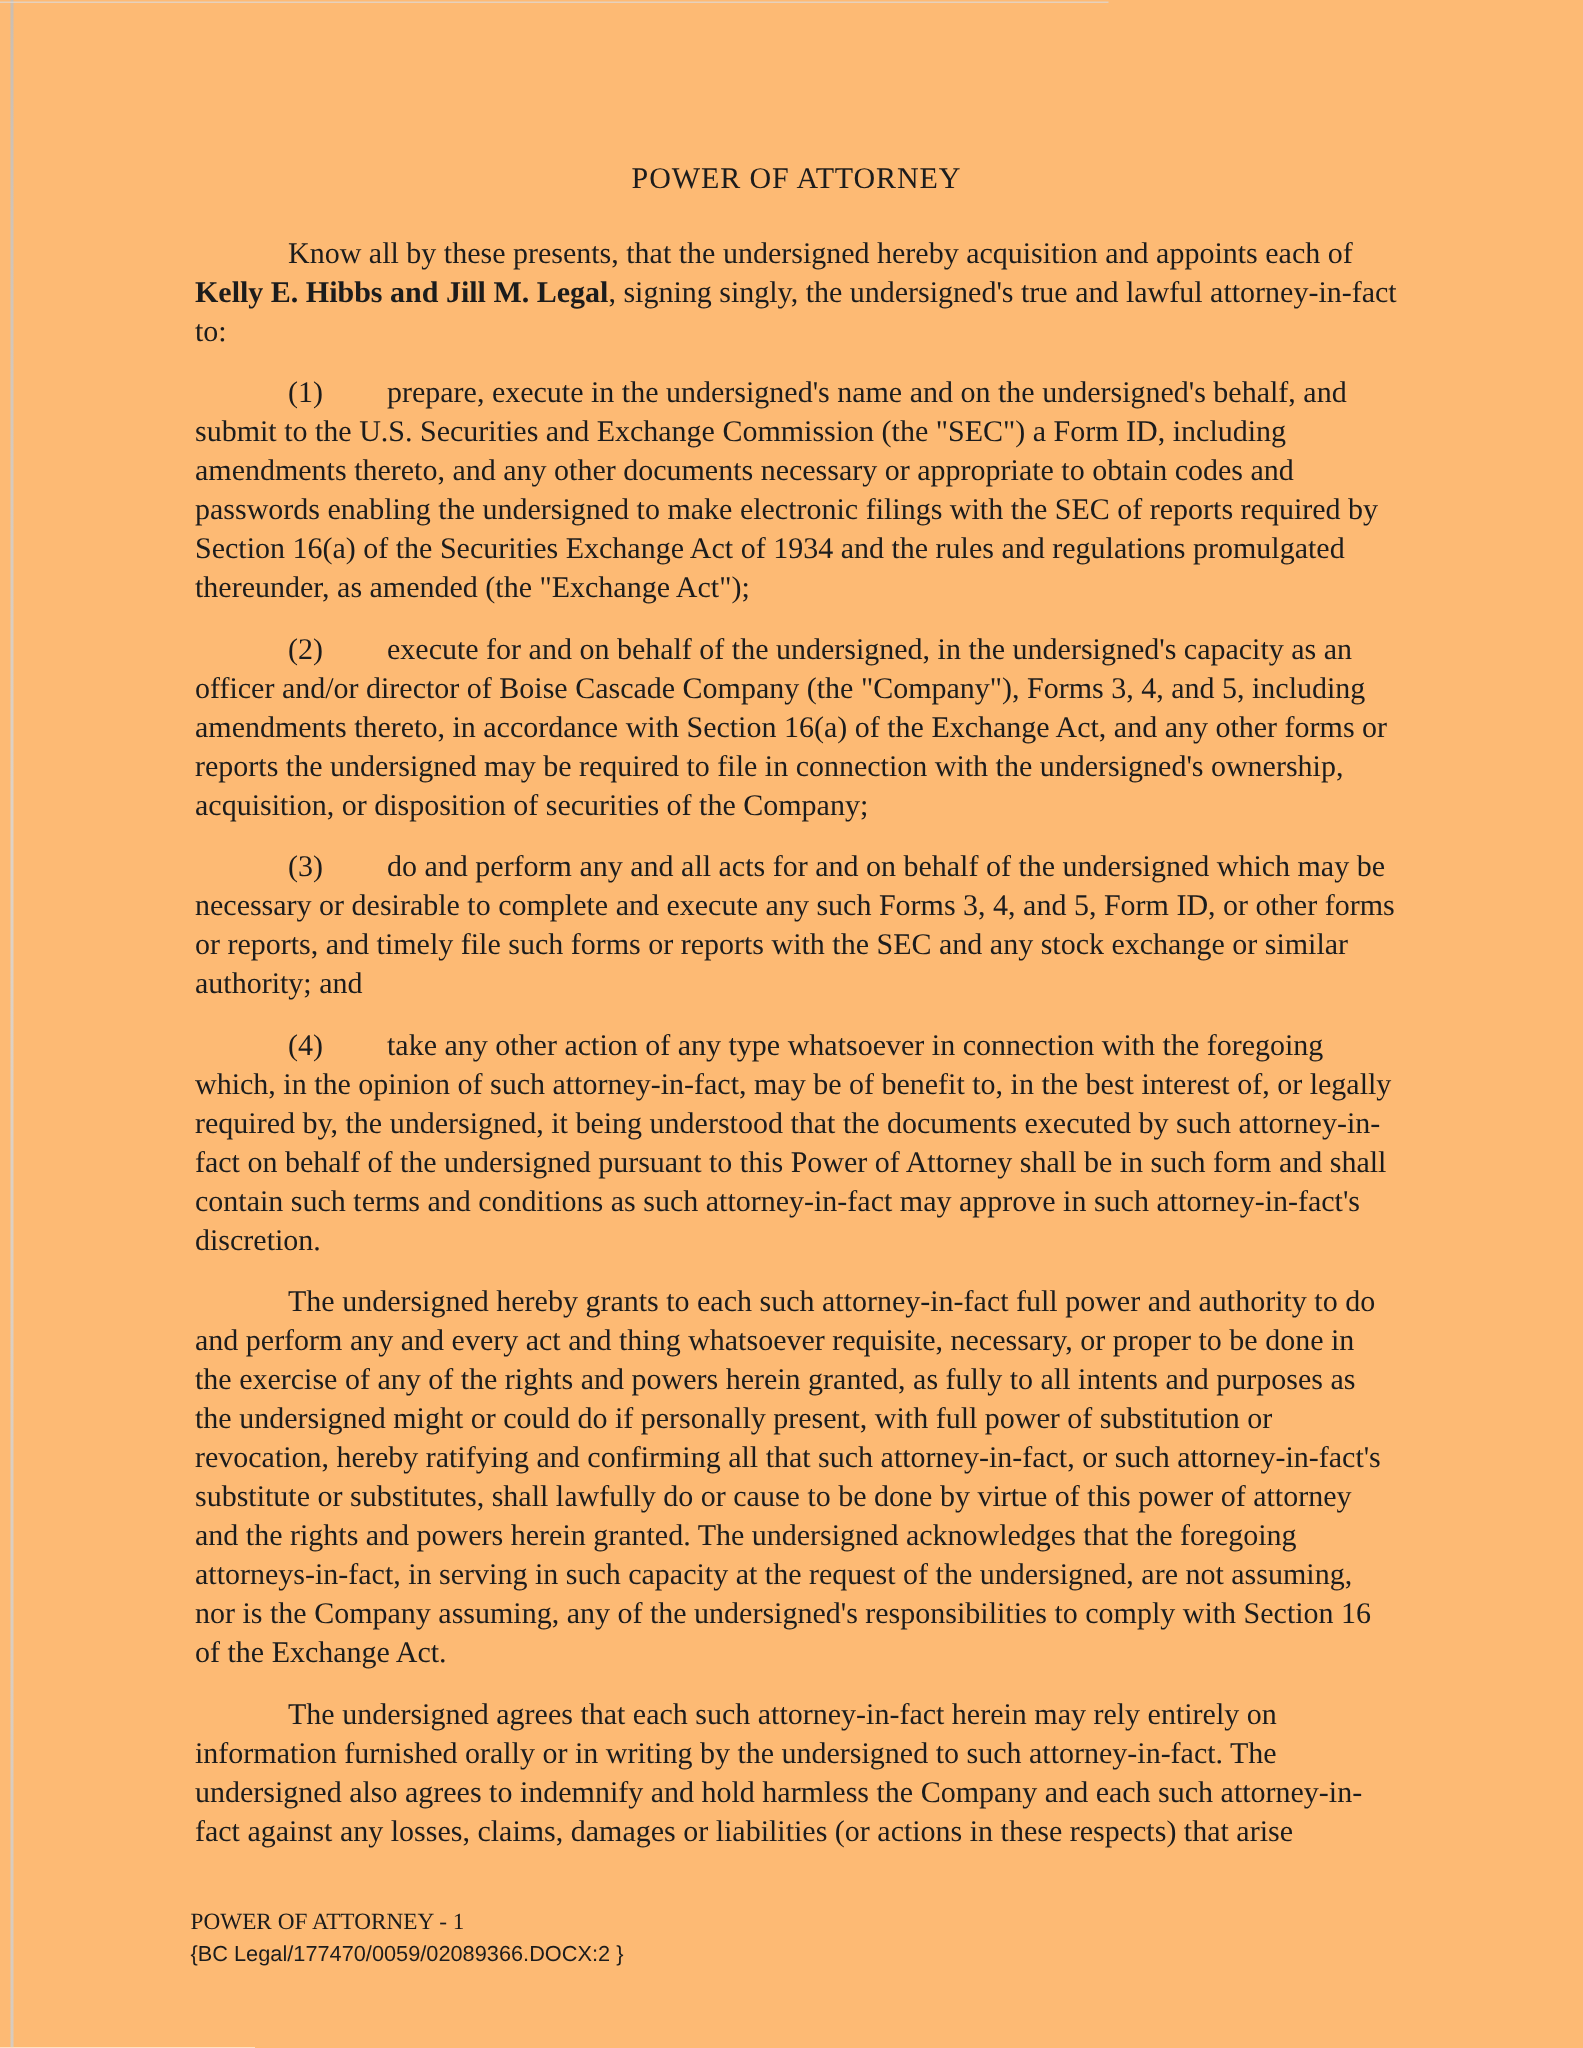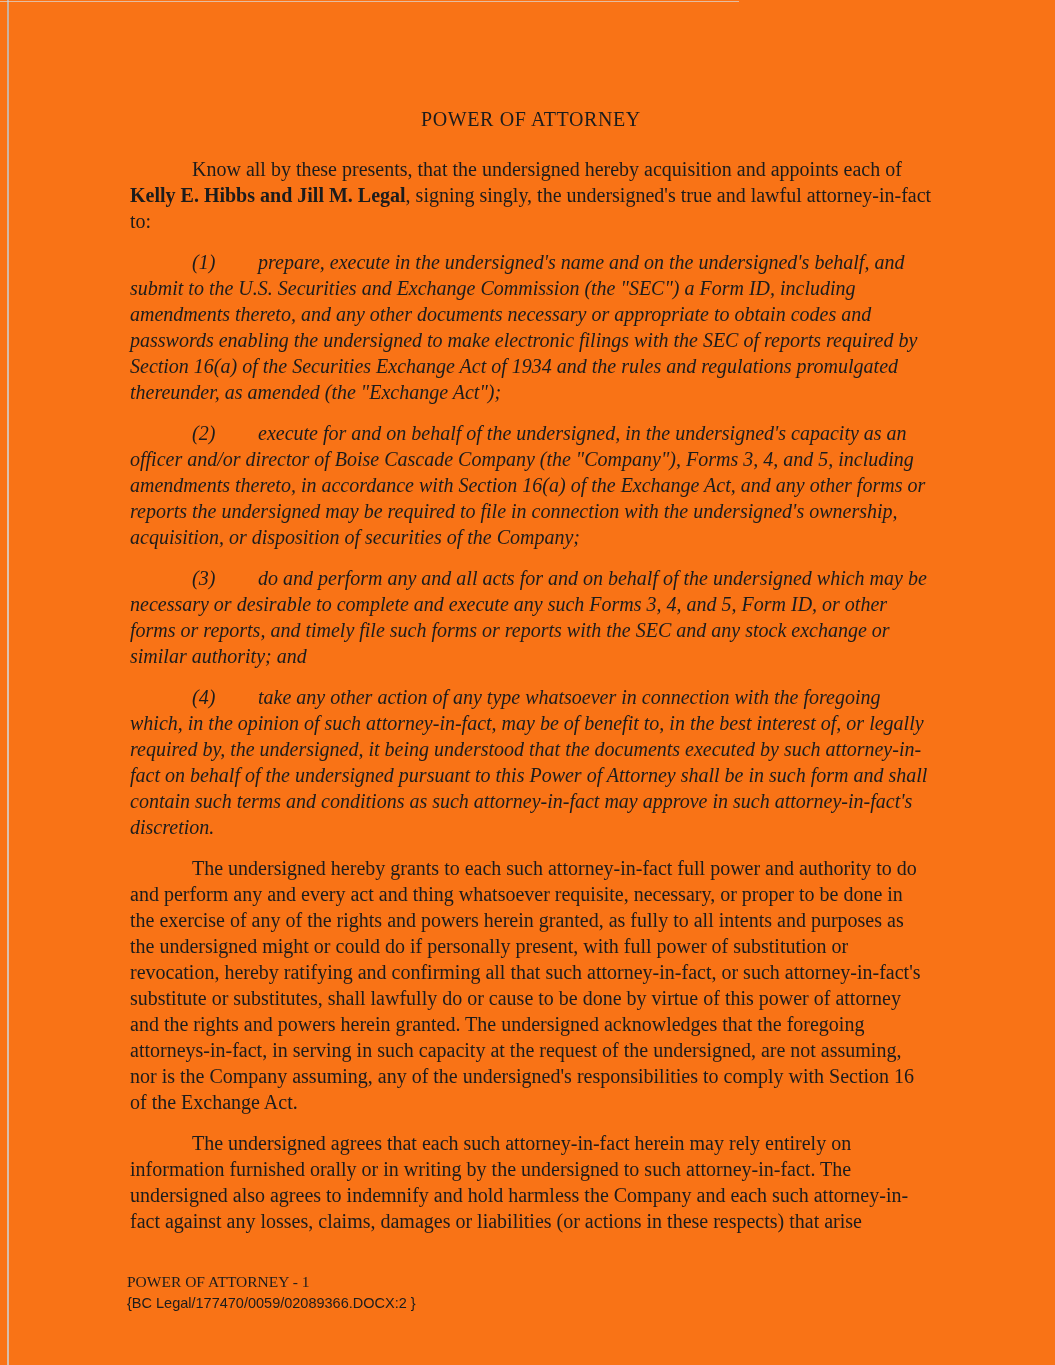--- a/index.html
+++ b/index.html
@@ -4,21 +4,21 @@
 <style>
   html, body {
     margin: 0;
     padding: 0;
     background: #ffffff;
   }
   .page {
     position: relative;
     width: 1055px;
     height: 1365px;
-    background: #f97316;
+    background: #fdba74;
     overflow: hidden;
     font-family: "Liberation Serif", serif;
     color: #1c1c1c;
   }
   
   .scan-edge-left {
     position: absolute;
     left: 7px;
     top: 0;
     bottom: 0;
@@ -53,21 +53,20 @@
     margin: 0 0 15px 0;
     font-size: 20px;
     line-height: 26px;
     text-align: left;
   }
   .indent {
     text-indent: 62px;
   }
   .item {
     text-indent: 62px;
-    font-style: italic;
   }
   .item .num {
     display: inline-block;
     width: 66px;
     text-indent: 0;
   }
   b, .bold { font-weight: bold; }
   .footer {
     position: absolute;
     left: 127px;

